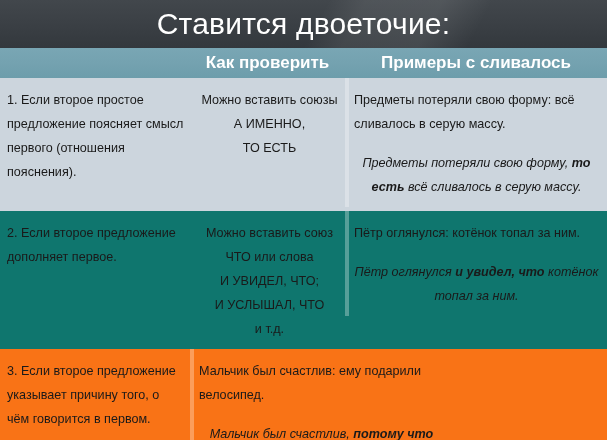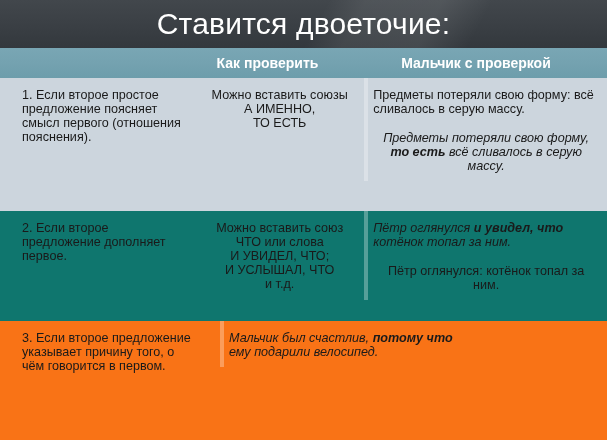--- a/index.html
+++ b/index.html
@@ -49,21 +49,21 @@
   
   .headerband {
     position: relative;
     height: 30px;
     background: linear-gradient(180deg, #79a6b4 0%, #74a2b0 50%, #6d9dab 100%);
     display: flex;
     align-items: center;
   }
   .headerband .hcell {
     color: #ffffff;
-    font-size: 14px;
+    font-size: 17px;
     font-weight: bold;
     text-align: center;
     line-height: 14px;
     white-space: nowrap;
   }
   .hcell.c1 { width: 190px; }
   .hcell.c2 { width: 155px; }
   .hcell.c3 { width: 262px; }
 
   
@@ -73,23 +73,22 @@
     box-sizing: border-box;
   }
   .row.r1 { background: #ccd5dd; min-height: 133px; }
   .row.r2 { background: #0f766e; min-height: 110px; }
   .row.r3 { background: #f97316; min-height: 119px; }
 
   .cell {
     box-sizing: border-box;
     color: #1a1a1a;
     font-size: 12.6px;
-    line-height: 14px;
+    line-height: 24px;
     padding: 10px 8px 8px 8px;
-    margin-left: 15px;
   }
   .cell.c1 {
     width: 190px;
     text-align: left;
     padding-left: 7px;
     padding-right: 6px;
   }
   .cell.c2 {
     width: 155px;
     text-align: center;
@@ -124,41 +123,42 @@
 
 <div class="sheet">
 
   <div class="titlebar">
     <div class="title-text">Ставится двоеточие:</div>
   </div>
 
   <div class="headerband">
     <div class="hcell c1"></div>
     <div class="hcell c2">Как проверить</div>
-    <div class="hcell c3">Мальчик с проверкой</div>
+    <div class="hcell c3">Примеры с сливалось</div>
   </div>
 
   <div class="row r1">
     <div class="cell c1">1. Если второе простое предложение поясняет смысл первого (отношения пояснения).</div>
     <div class="cell c2">Можно вставить союзы<br>А ИМЕННО,<br>ТО ЕСТЬ</div>
     <div class="cell c3">
       <p class="para">Предметы потеряли свою форму: всё сливалось в серую массу.</p>
       <p class="para italic"><span>Предметы потеряли свою форму, </span><b>то есть</b><span> всё сливалось в серую массу.</span></p>
     </div>
   </div>
 
   <div class="row r2">
     <div class="cell c1">2. Если второе предложение дополняет первое.</div>
     <div class="cell c2">Можно вставить союз ЧТО или слова<br>И УВИДЕЛ, ЧТО;<br>И УСЛЫШАЛ, ЧТО<br>и т.д.</div>
     <div class="cell c3">
+      <p class="para">Пётр оглянулся: котёнок топал за ним.</p>
       <p class="para italic"><span>Пётр оглянулся </span><b>и увидел, что</b><span> котёнок топал за ним.</span></p>
-      <p class="para">Пётр оглянулся: котёнок топал за ним.</p>
     </div>
   </div>
 
   <div class="row r3">
     <div class="cell c1">3. Если второе предложение указывает причину того, о чём говорится в первом.</div>
     <div class="cell c3">
+      <p class="para">Мальчик был счастлив: ему подарили велосипед.</p>
       <p class="para italic"><span>Мальчик был счастлив, </span><b>потому что</b><span> ему подарили велосипед.</span></p>
     </div>
   </div>
 
 </div>
 
 </body></html>

